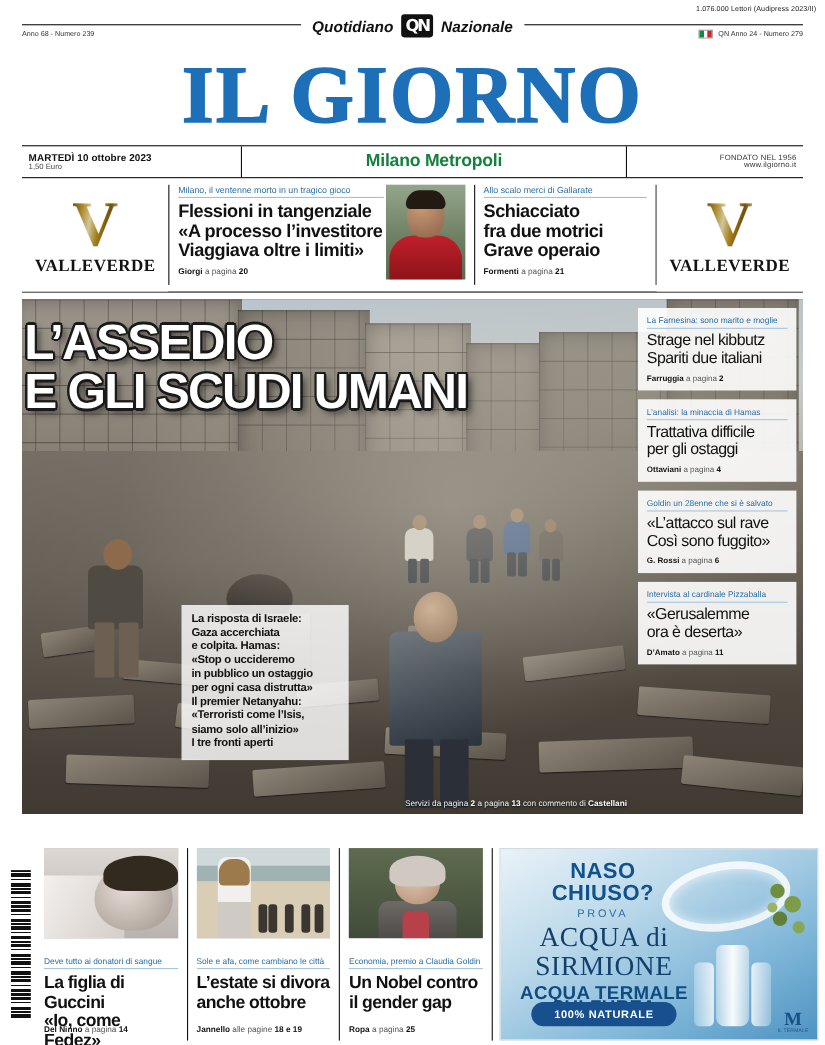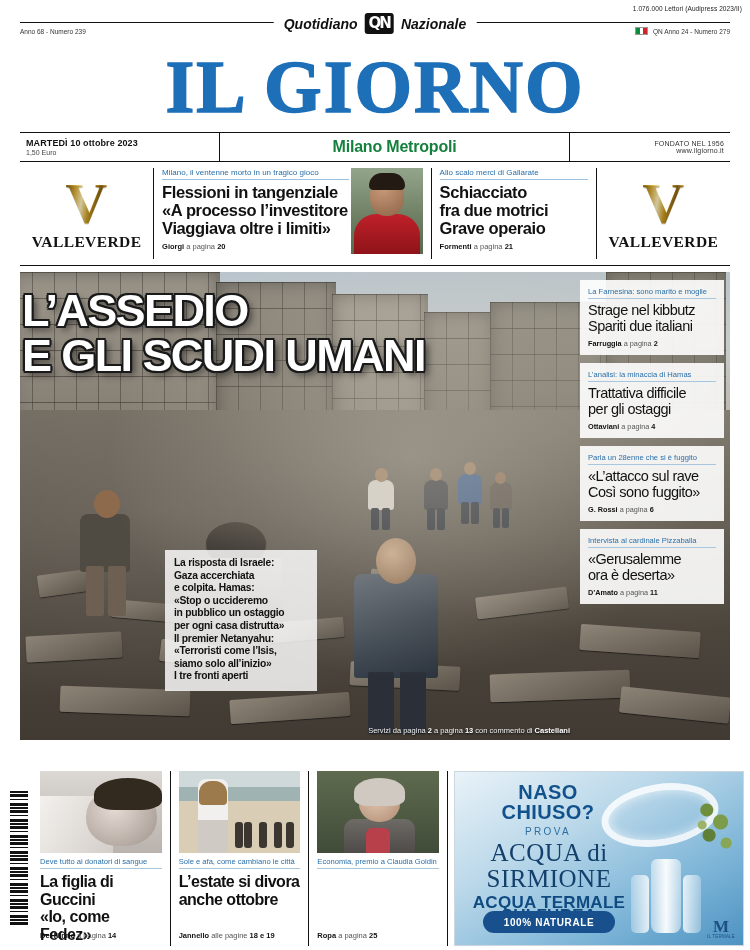--- a/index.html
+++ b/index.html
@@ -236,21 +236,21 @@
     width: 18px; height: 135px;
     background: repeating-linear-gradient(to bottom,
       #111 0 2px, #fff 2px 3px, #111 3px 6px, #fff 6px 8px,
       #111 8px 9px, #fff 9px 12px, #111 12px 15px, #fff 15px 16px);
   }
   .bcol { flex: 1; padding: 0 8px; border-right: 1px solid #111; position: relative; }
   .bcol:first-of-type { border-left: 1px solid #111; }
   .bthumb { width: 100%; height: 82px; overflow: hidden; position: relative; background:#aaa; }
   .bkicker {
     font-size: 7.6px; color: #2a6fa8; border-bottom:.8px solid #a8c6de;
-    padding: 4px 0 2px 0; margin-bottom: 4px;
+    padding: 16px 0 2px 0; margin-bottom: 4px;
   }
   .bhead { font-size: 16px; font-weight: bold; line-height: 17.5px; letter-spacing: -.5px; }
   .bby { font-size: 7.5px; color: #555; position: absolute; bottom: 6px; }
   .bby b { color: #111; }
 
   
   .th-baby { position:absolute; inset:0; background: linear-gradient(#dcd8d4,#b9b2ad); }
   .th-baby .face {
     position:absolute; left:38%; top:18%; width:58%; height:74%;
     border-radius:50% 50% 45% 45%; background: radial-gradient(circle at 40% 35%,#e7ddd6,#9e948c);
@@ -561,21 +561,21 @@
         <div class="side-head">
           <div>Trattativa difficile</div>
           <div>per gli ostaggi</div>
         </div>
         <div class="side-by">
           <b>Ottaviani</b><span> a pagina </span><b>4</b>
         </div>
       </div>
 
       <div class="side-box">
-        <div class="side-kicker">Parla un 28enne che si è fuggito</div>
+        <div class="side-kicker">Goldin un 28enne che si è salvato</div>
         <div class="side-head">
           <div>«L’attacco sul rave</div>
           <div>Così sono fuggito»</div>
         </div>
         <div class="side-by">
           <b>G. Rossi</b><span> a pagina </span><b>6</b>
         </div>
       </div>
 
       <div class="side-box">
@@ -641,20 +641,24 @@
     <div class="bcol">
       <div class="bthumb">
         <div class="th-nobel">
             <div class="torso"></div>
             <div class="shirt"></div>
             <div class="face"></div>
             <div class="hair"></div>
           </div>
       </div>
       <div class="bkicker">Economia, premio a Claudia Goldin</div>
+      <div class="bhead">
+        <div>Un Nobel contro</div>
+        <div>il gender gap</div>
+      </div>
       <div class="bby">
         <b>Ropa</b><span> a pagina </span><b>25</b>
       </div>
     </div>
 
     <div class="adbox">
       <div class="ad-splash"></div>
       <div class="ad-leaves"></div>
       <div class="ad-vial"></div>
       <div class="ad-naso">

